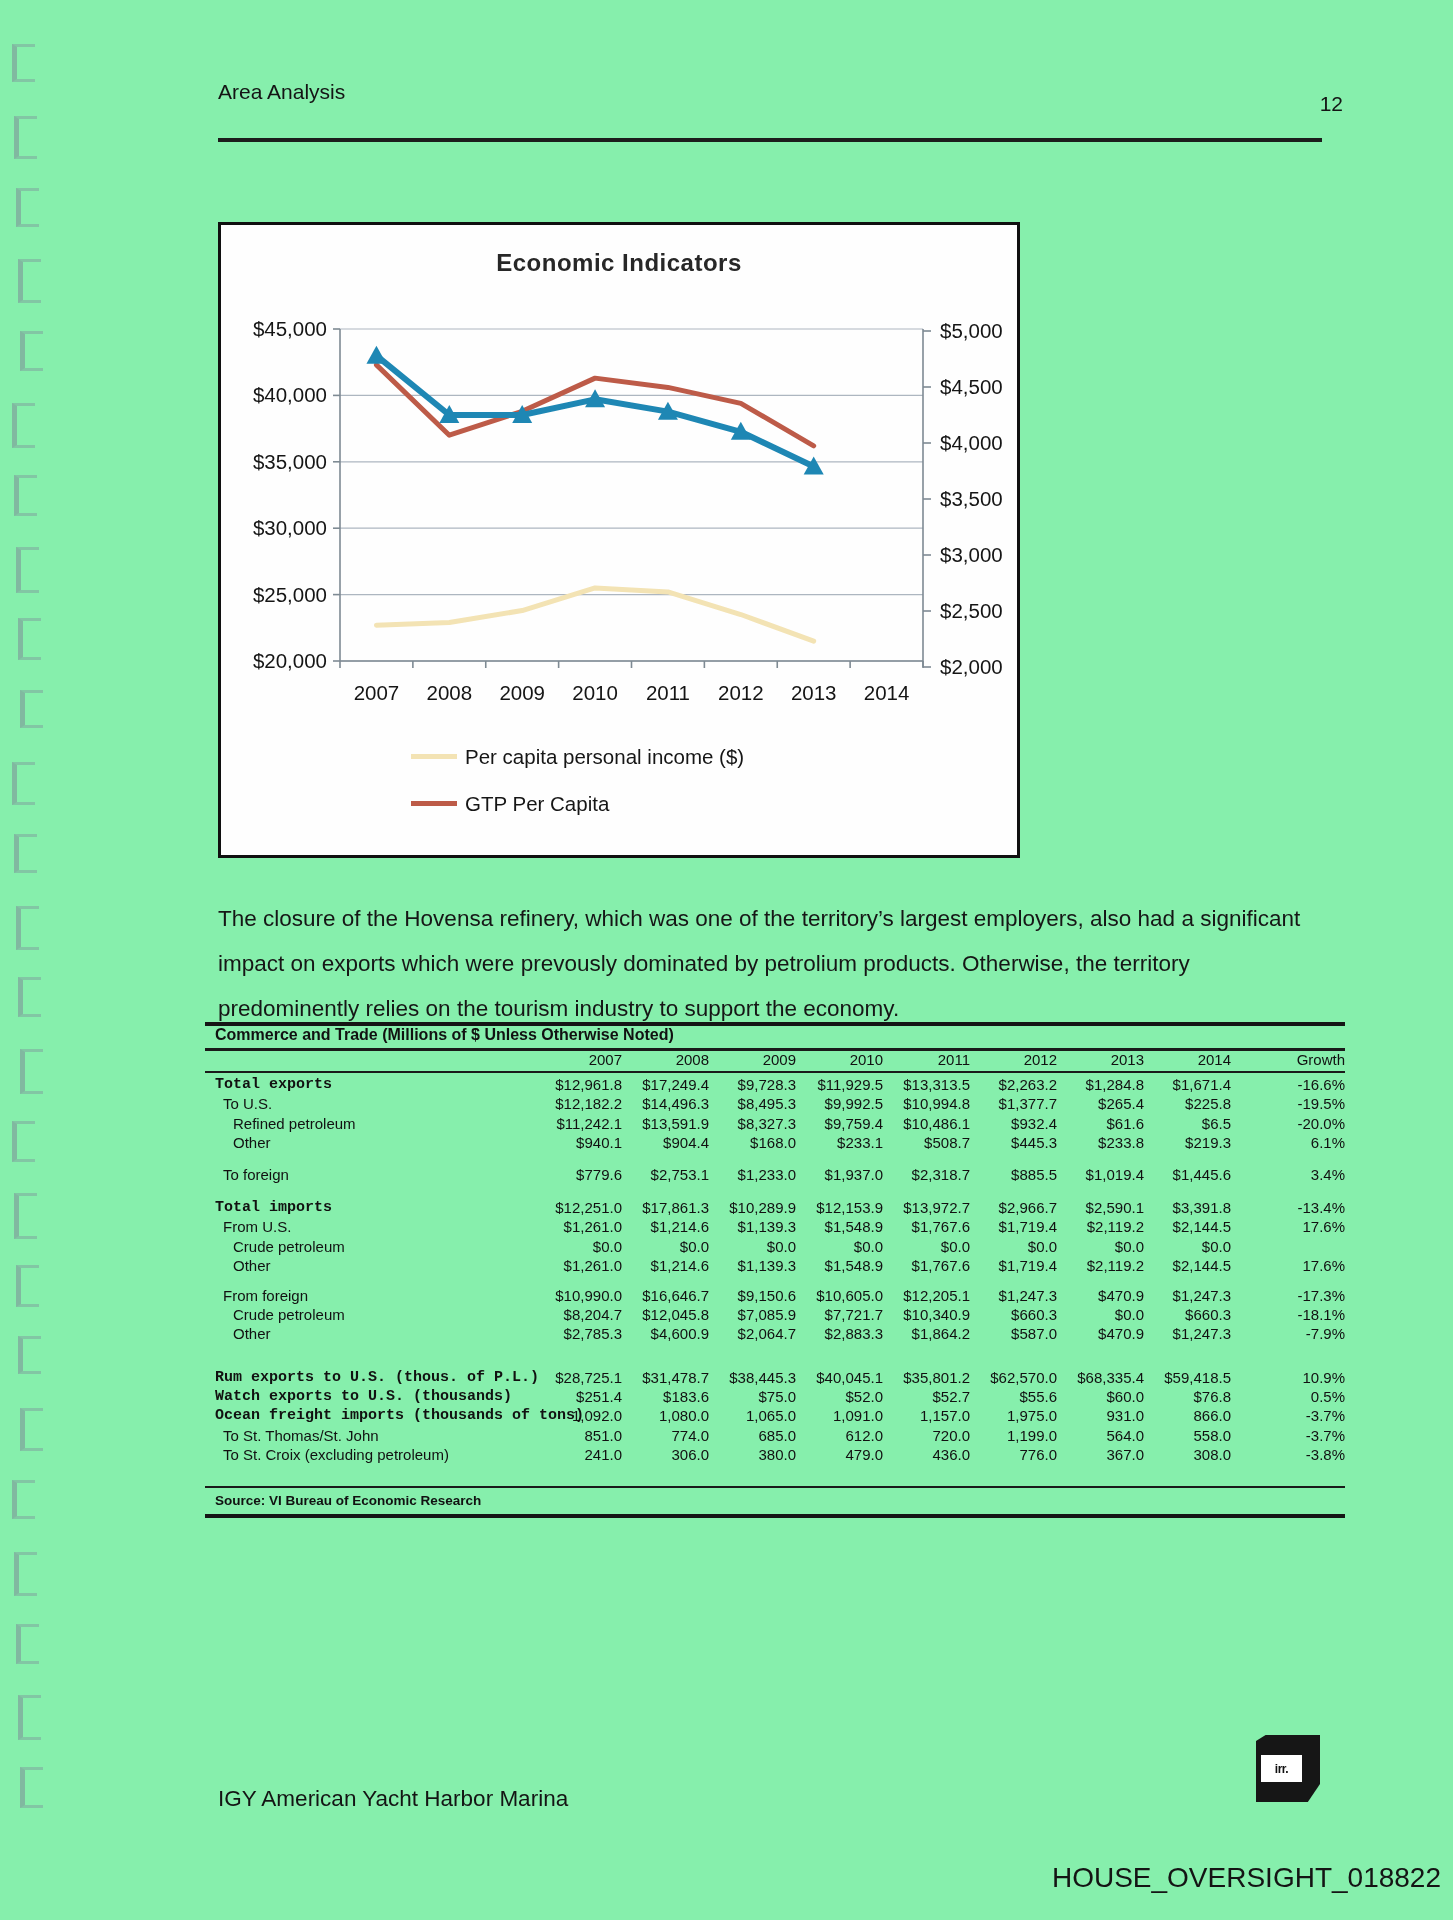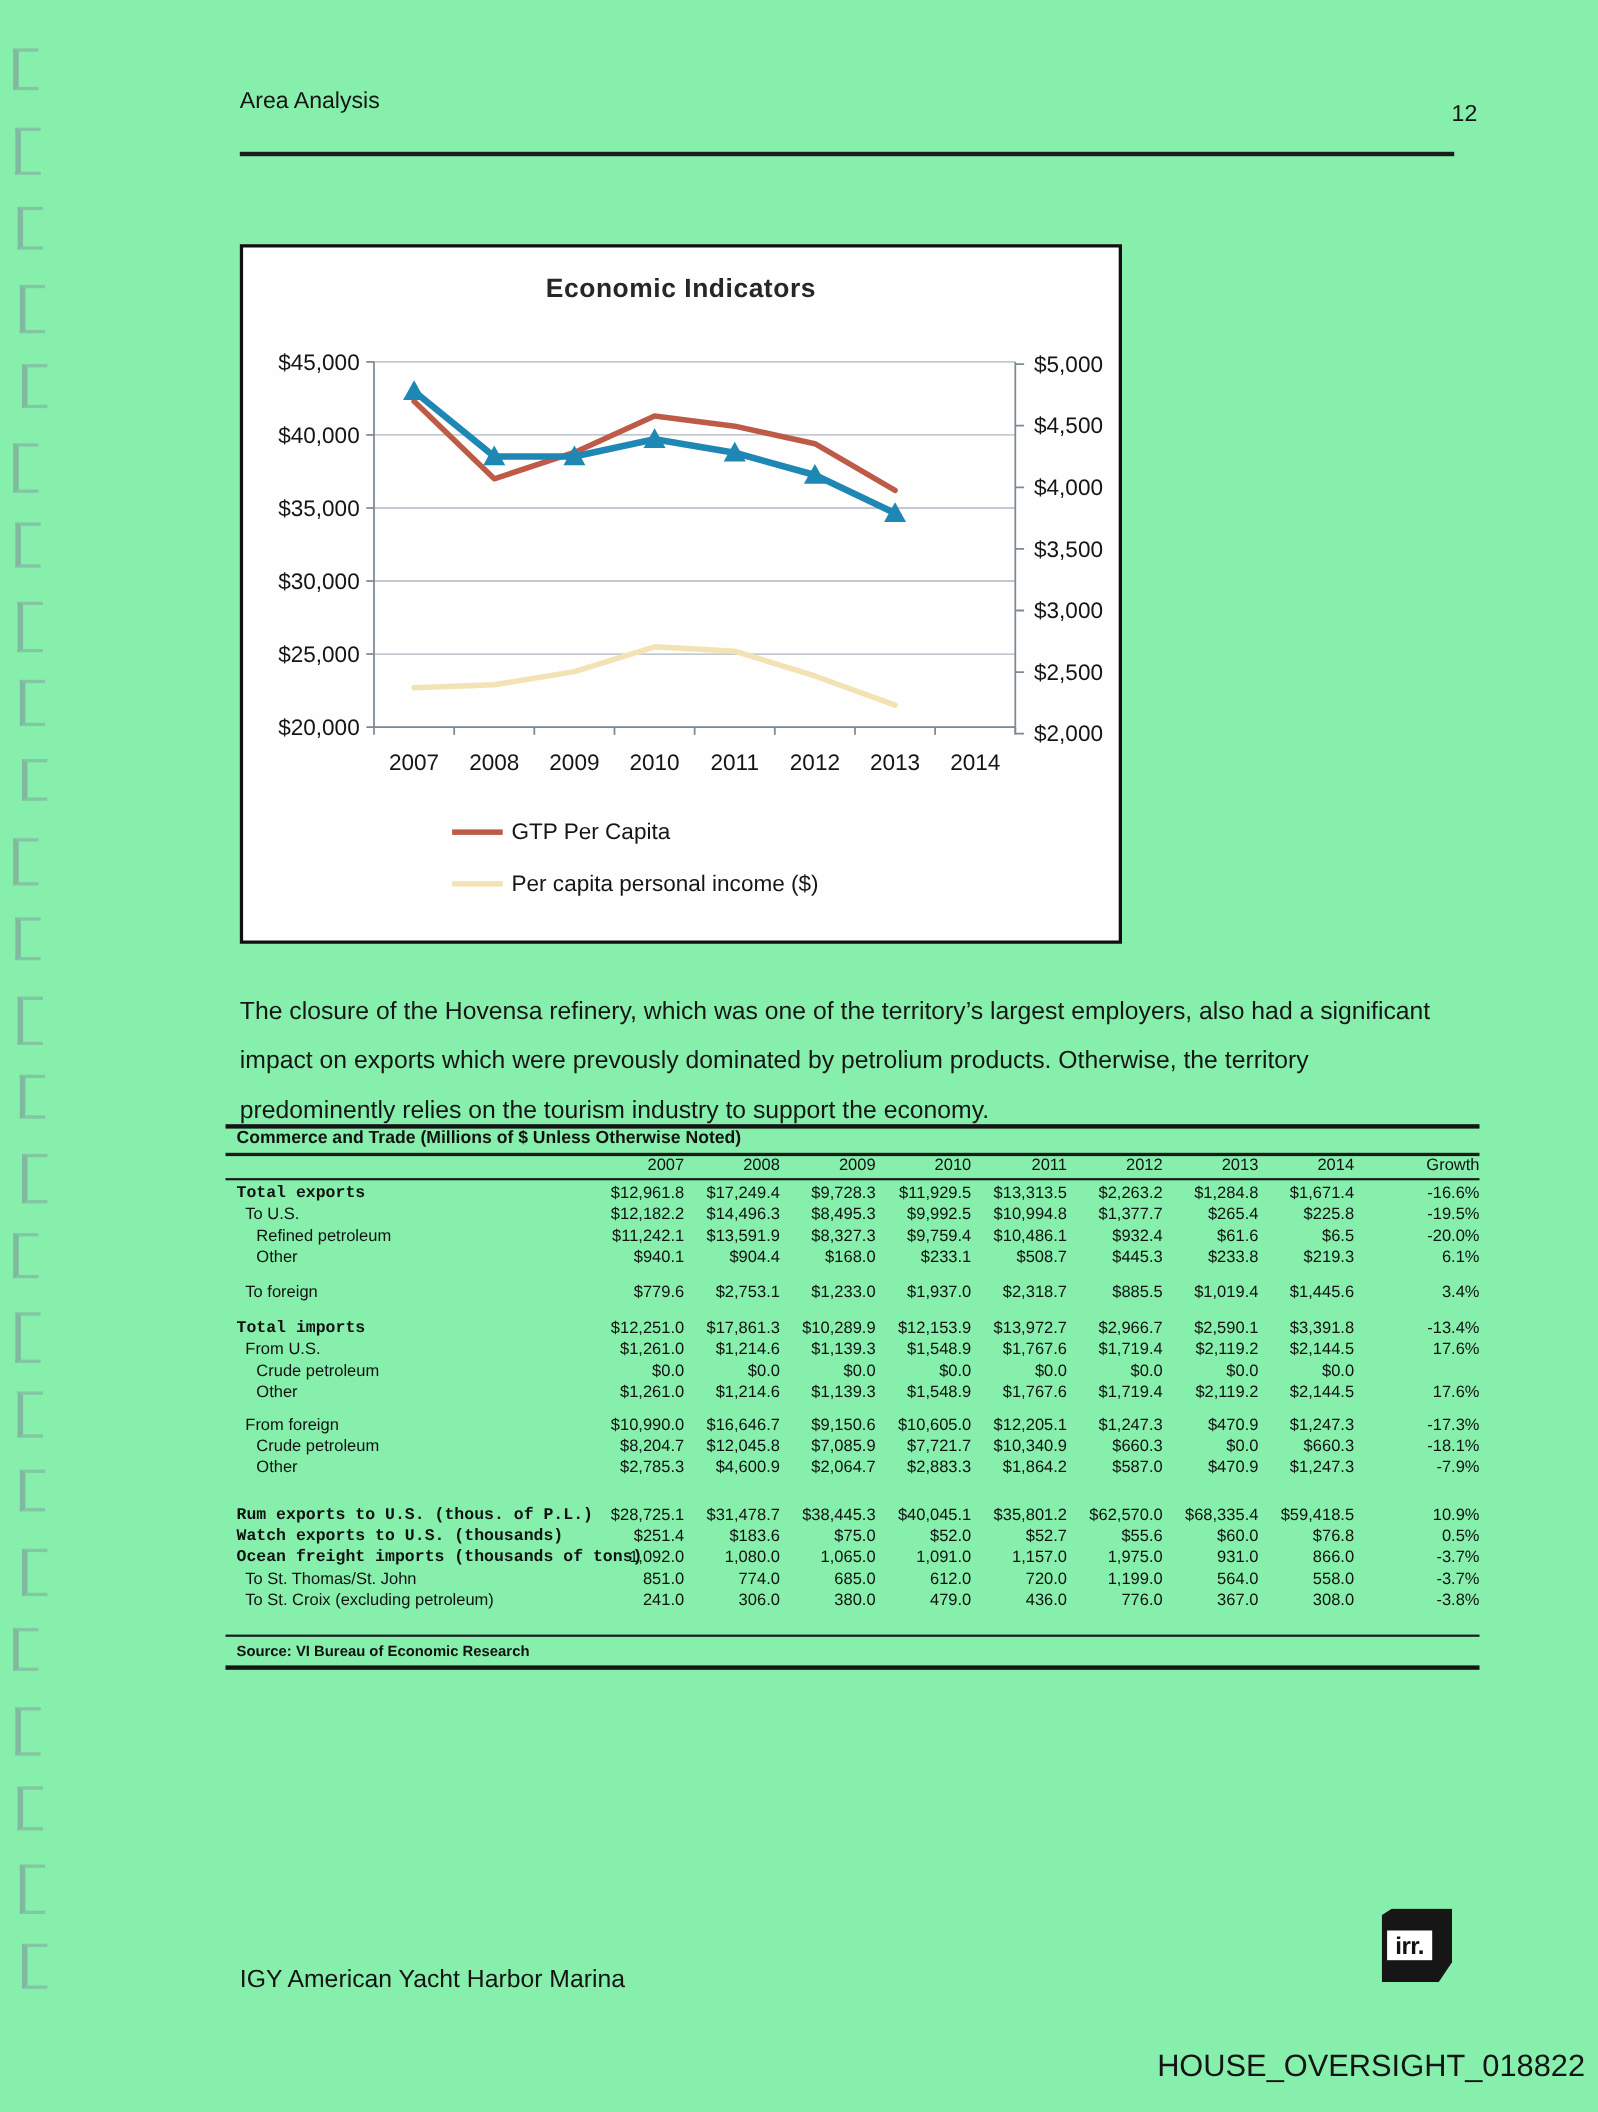--- a/index.html
+++ b/index.html
@@ -57,21 +57,21 @@
   .t-num { text-align:right; line-height:19.4px; color:#111; }
   .t-source { font-size:13.5px; font-weight:bold; padding:5px 0 6px 10px; color:#111; }
   .t-gap-bottom { height:21px; }
 
   
   .footer-left { position:absolute; left:218px; top:1786px; font-size:22.5px; color:#141414; }
   .irr-logo { position:absolute; left:1256px; top:1735px; width:64px; height:67px; background:#161616;
               clip-path:polygon(15% 0, 100% 0, 100% 73%, 81% 100%, 0 100%, 0 9%); }
   .irr-inner { position:absolute; left:5px; top:20px; width:41px; height:27px; background:#fff;
                display:flex; align-items:center; justify-content:center;
-               font-weight:bold; font-size:22px; color:#111; letter-spacing:-.5px; }
+               font-weight:bold; font-size:12px; color:#111; letter-spacing:-.5px; }
   .bates { position:absolute; right:12px; top:1862px; font-size:28px; color:#141414; }
 </style>
 </head>
 <body>
 
 <div class="page">
 
   <div id="artifacts">
       <div class="bracket" style="top: 44px; left: 12px; height: 38px;"></div>
       <div class="bracket" style="top: 115.8px; left: 14px; height: 43px;"></div>
@@ -165,26 +165,26 @@
         <polygon points="155.4375,120.63999999999999 145.4375,138.64 165.4375,138.64" fill="#1e87b4"></polygon>
         <polygon points="228.3125,180 218.3125,198 238.3125,198" fill="#1e87b4"></polygon>
         <polygon points="301.1875,180 291.1875,198 311.1875,198" fill="#1e87b4"></polygon>
         <polygon points="374.0625,164.32 364.0625,182.32 384.0625,182.32" fill="#1e87b4"></polygon>
         <polygon points="446.9375,176.64 436.9375,194.64 456.9375,194.64" fill="#1e87b4"></polygon>
         <polygon points="519.8125,196.8 509.8125,214.8 529.8125,214.8" fill="#1e87b4"></polygon>
         <polygon points="592.6875,231.51999999999998 582.6875,249.51999999999998 602.6875,249.51999999999998" fill="#1e87b4"></polygon>
       </svg>
     <div class="legend">
       <div class="legend-item">
+        <span class="legend-swatch" style="background: rgb(243, 227, 180);"></span>
+        <span class="legend-label">Per capita personal income ($)</span>
+      </div>
+      <div class="legend-item">
         <span class="legend-swatch" style="background: rgb(189, 91, 72);"></span>
         <span class="legend-label">GTP Per Capita</span>
-      </div>
-      <div class="legend-item">
-        <span class="legend-swatch" style="background: rgb(243, 227, 180);"></span>
-        <span class="legend-label">Per capita personal income ($)</span>
       </div>
     </div>
   </div>
 
   <p class="body-par">The closure of the Hovensa refinery, which was one of the territory’s largest employers, also had a significant impact on exports which were prevously dominated by petrolium products.  Otherwise, the territory predominently relies on the tourism industry to support the economy.</p>
 
   <div class="table-block">
     <div class="t-rule-thick"></div>
     <div class="t-title">Commerce and Trade (Millions of $ Unless Otherwise Noted)</div>
     <div class="t-rule-med"></div>

